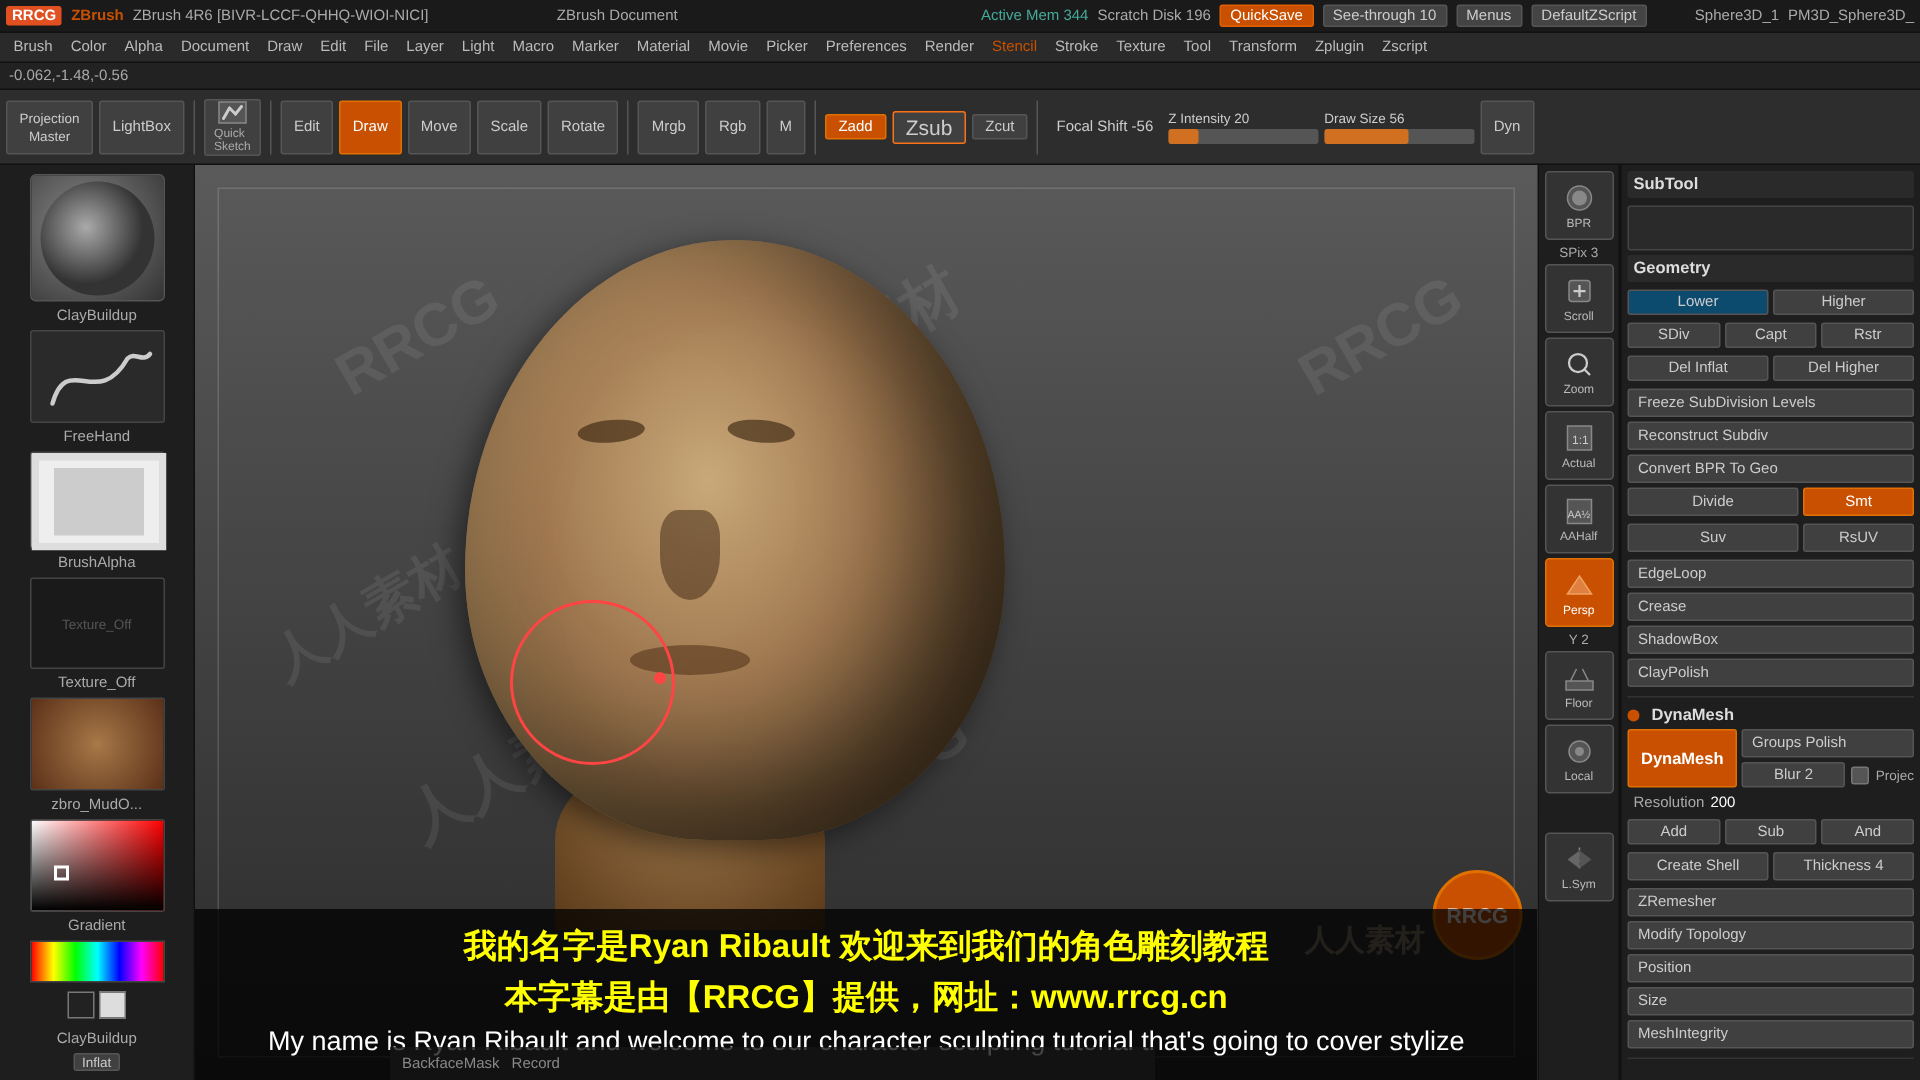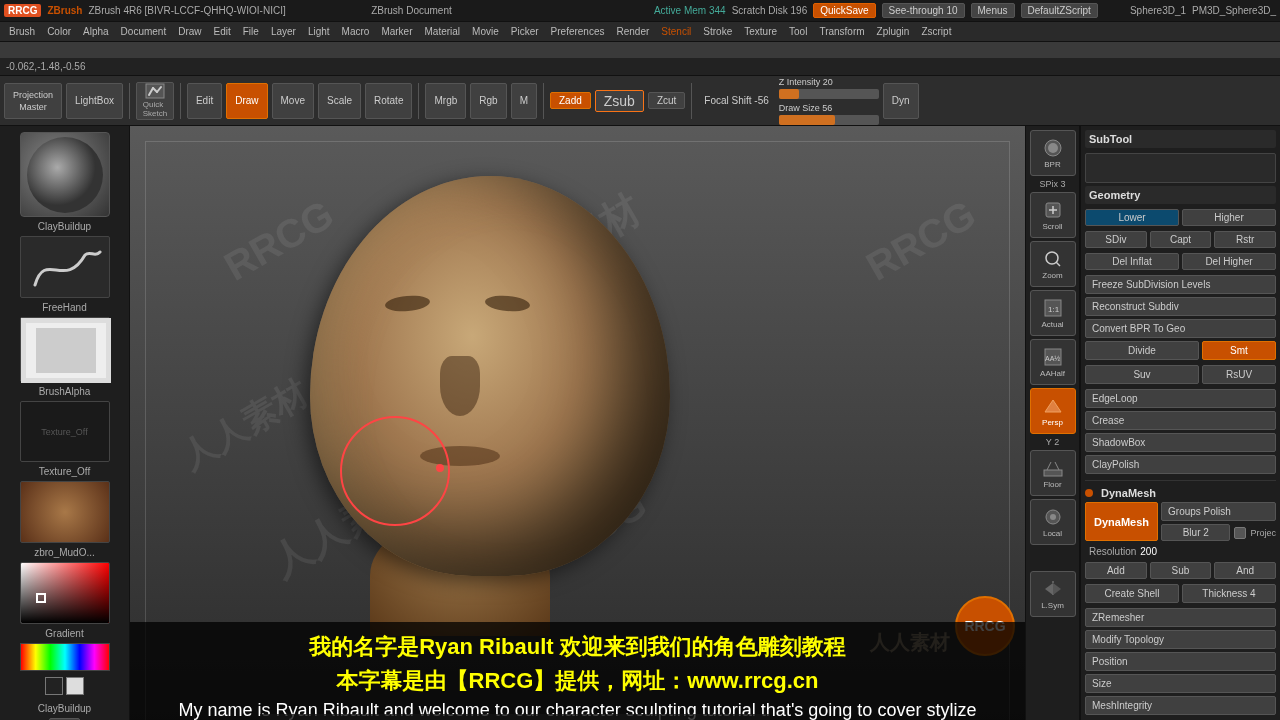--- a/index.html
+++ b/index.html
@@ -81,21 +81,20 @@
     
     .coord-bar {
       height: 18px;
       background: #222;
       display: flex;
       align-items: center;
       padding: 0 6px;
       font-size: 10px;
       color: #aaa;
       border-bottom: 1px solid #111;
-      margin-top: 16px;
     }
 
     
     .toolbar {
       height: 50px;
       background: #2d2d2d;
       display: flex;
       align-items: center;
       padding: 0 4px;
       gap: 4px;
@@ -652,21 +651,21 @@
   </button>
   <button class="tool-btn">
     <div>M</div>
   </button>
   <div class="divider-v"></div>
   <button class="zadd-btn">Zadd</button>
   <button class="zsub-btn">Zsub</button>
   <button class="zcut-btn">Zcut</button>
   <div class="divider-v"></div>
   <span class="focal-info">Focal Shift -56</span>
-  <div style="display:flex;flex-direction:column;gap:4px;">
+  <div style="display:flex;flex-direction:row;gap:4px;">
     <div class="intensity-bar">
       <span>Z Intensity 20</span>
       <div class="bar-track">
         <div class="bar-fill bar-fill-orange" style="width:20%;"></div>
       </div>
     </div>
     <div class="intensity-bar">
       <span>Draw Size 56</span>
       <div class="bar-track">
         <div class="bar-fill bar-fill-orange" style="width:56%;"></div>

